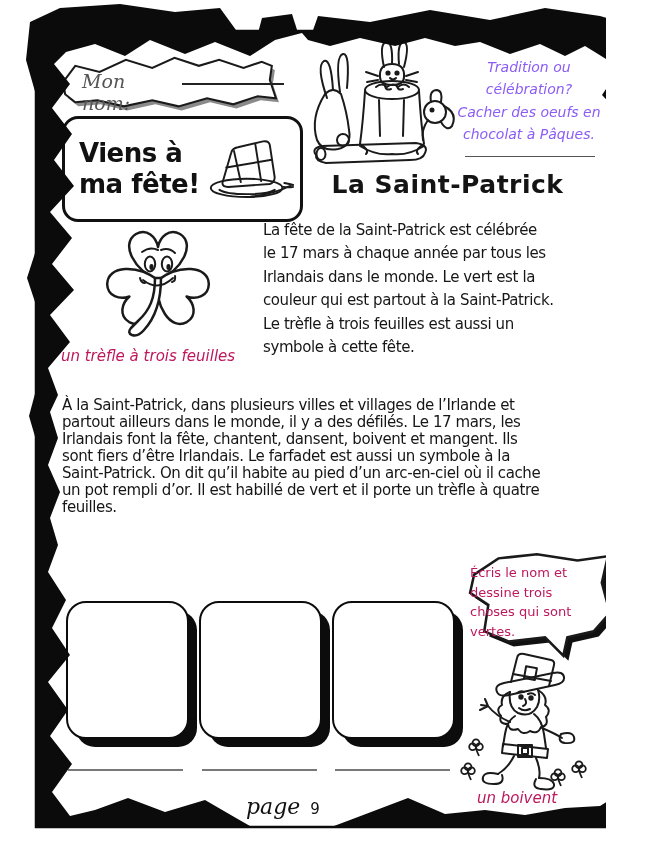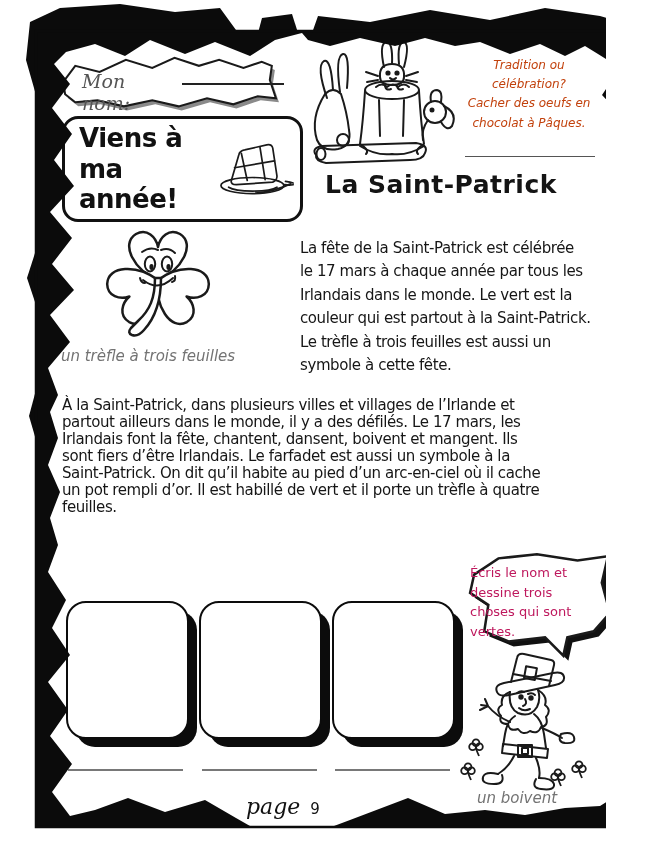--- a/index.html
+++ b/index.html
@@ -25,38 +25,38 @@
   .invite-card{
     left:62px;top:116px;width:217px;height:100px;
     border:3.5px solid #111;border-radius:16px;background:#fff;
     display:flex;align-items:center;padding:0 4px 0 14px;gap:4px;
   }
   .invite-text{font-weight:700;font-size:26px;line-height:1.18;letter-spacing:-0.5px;color:#111;}
 
   
   .tradition-note{
     left:448px;top:56px;width:162px;text-align:center;
-    font-style:italic;font-size:12px;line-height:1.6;color:#c2410c;
+    font-style:italic;font-size:14px;line-height:1.6;color:#8b5cf6;
   }
   .tradition-line{left:465px;top:156px;width:130px;border-top:1.5px solid #555;height:0;}
 
   
   .page-title{
-    left:325px;top:170px;width:245px;
+    left:325px;top:170px;width:245px;text-align:center;
     font-weight:700;font-size:25px;letter-spacing:0.5px;color:#141414;
   }
 
   
-  .caption{font-style:italic;font-size:15px;color:#737373;text-align:center;}
+  .caption{font-style:italic;font-size:15px;color:#be185d;text-align:center;}
   .shamrock-caption{left:58px;top:347px;width:180px;}
   .leprechaun-caption{left:452px;top:789px;width:130px;z-index:6;}
 
   
   .para{font-size:15px;letter-spacing:-0.4px;color:#161616;}
-  .para1{left:263px;top:237px;width:355px;line-height:23.4px;margin-left:37px;}
+  .para1{left:263px;top:219px;width:355px;line-height:23.4px;}
   .para2{left:62px;top:397px;width:560px;line-height:17px;}
 
   
   .bubble{left:464px;top:550px;width:152px;height:114px;}
   .bubble-text{
     position:absolute;left:6px;top:13px;width:138px;text-align:left;
     font-size:13px;line-height:1.5;color:#be185d;
   }
 
   
@@ -101,21 +101,21 @@
       <polygon points="7,35 19,19 43,25 69,13 95,21 117,11 141,19 161,13 185,21 203,15 213,19 211,33 217,51 199,49 175,57 149,51 121,59 95,53 67,59 41,53 19,55 9,47" fill="#ffffff" stroke="#1a1a1a" stroke-width="2"></polygon>
     </svg>
     <div class="label-wrap">
       <span>Mon nom:</span>
       <span class="name-line"></span>
     </div>
   </div>
 
   <div class="abs layer invite-card">
     <div class="invite-text ml">Viens à
-ma année!</div>
+ma fête!</div>
     <svg width="92" height="78" viewBox="0 0 95 75">
       <g stroke="#1a1a1a" stroke-width="2" fill="none" stroke-linecap="round" stroke-linejoin="round">
         <ellipse cx="44" cy="57" rx="37" ry="9.5"></ellipse>
         <path d="M16,59 a30,6.5 0 0 0 57,0"></path>
         <path d="M19,52 L28,21 Q29,16 35,15 L61,9 Q67,8 68,13 L73,46 Q73,51 68,53 L25,56 Q19,56 19,52 Z"></path>
         <path d="M31,19 L38,51 M53,12 L59,50"></path>
         <path d="M23,36 L70,28"></path>
         <path d="M48,66 Q70,64 89,55 M83,52 q6,1 9,2 M82,56 q6,1 10,0"></path>
       </g>
     </svg>

